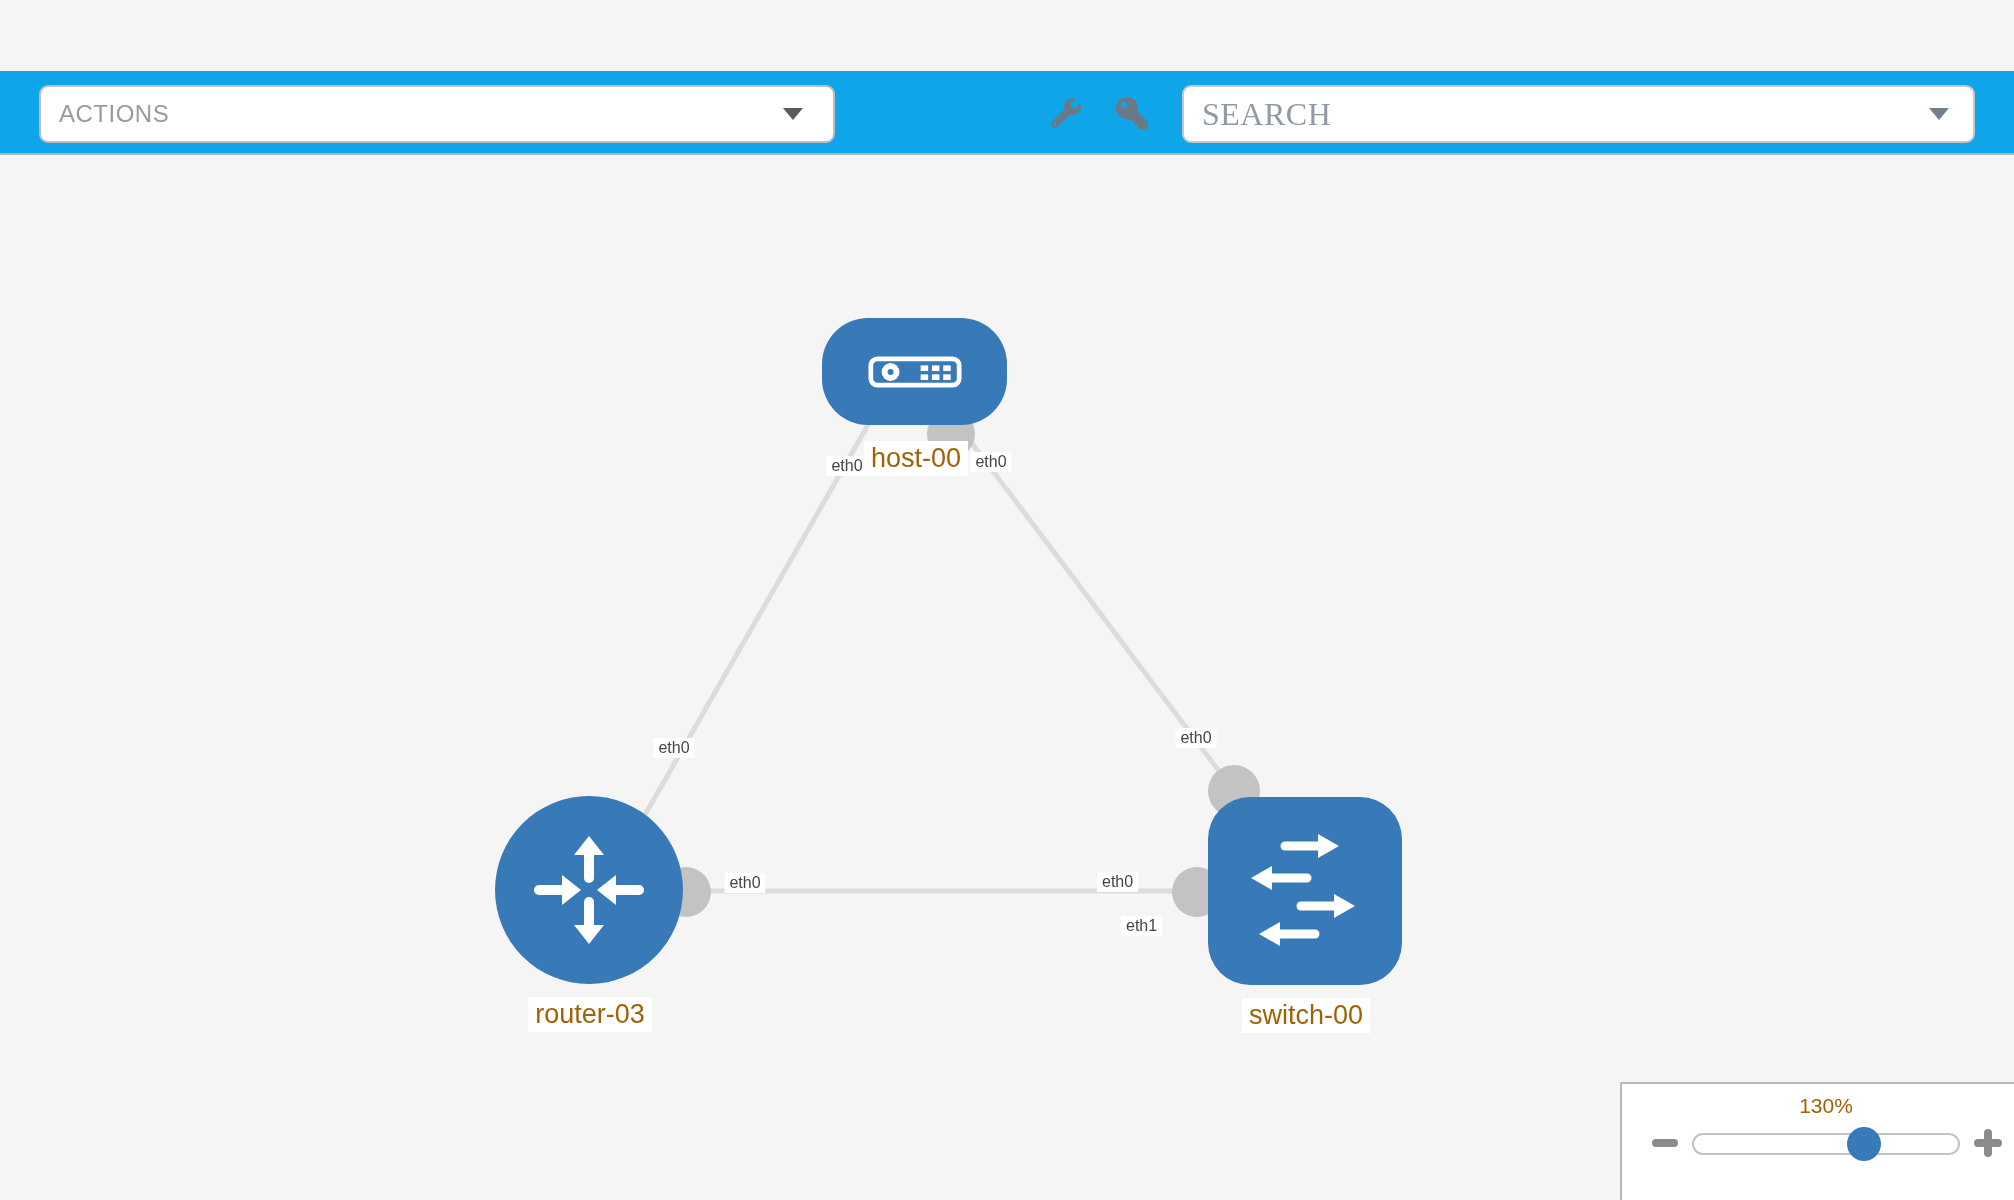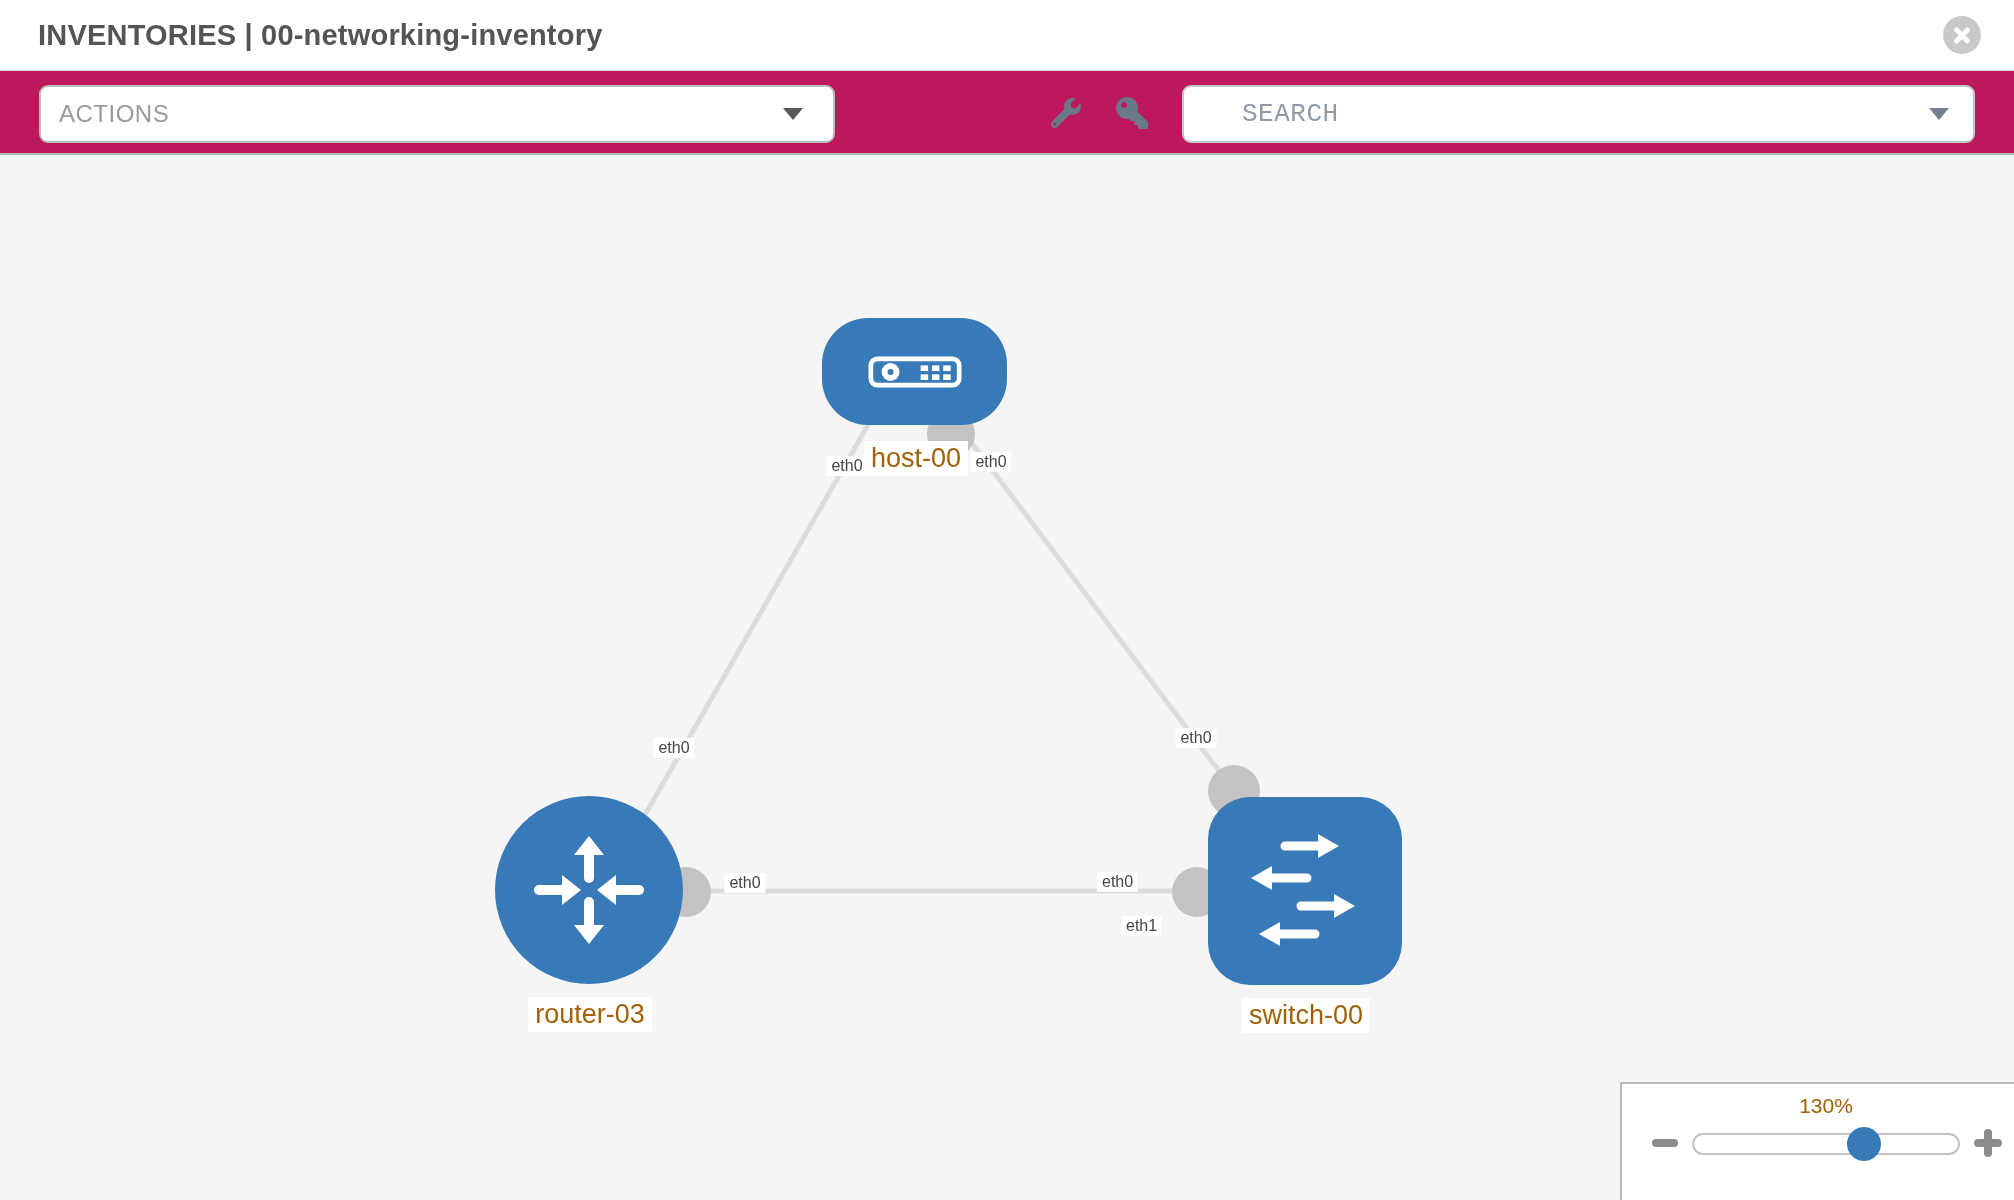--- a/index.html
+++ b/index.html
@@ -8,26 +8,26 @@
 
   
   .header{position:absolute;top:0;left:0;width:2014px;height:70px;background:#ffffff;border-bottom:1px solid #d8d8d8;}
   .header-title{position:absolute;left:38px;top:0;height:70px;line-height:70px;font-size:29px;font-weight:bold;color:#545454;letter-spacing:0.2px;}
   .close-btn{position:absolute;left:1943px;top:16px;width:38px;height:38px;border-radius:50%;background:#c9c9c9;cursor:pointer;}
   .xbar{position:absolute;left:9px;top:17px;width:20px;height:5px;background:#ffffff;border-radius:2px;}
   .xbar.a{transform:rotate(45deg);}
   .xbar.b{transform:rotate(-45deg);}
 
   
-  .toolbar{position:absolute;top:71px;left:0;width:2014px;height:84px;background:#be185d;border-bottom:2px solid #b5b5b5;box-sizing:border-box;padding-left:44px;}
+  .toolbar{position:absolute;top:71px;left:0;width:2014px;height:84px;background:#0ea5e9;border-bottom:2px solid #b5b5b5;box-sizing:border-box;padding-left:44px;}
   .select-box{position:absolute;top:14px;height:58px;background:#ffffff;border:2px solid #bdbdbd;border-radius:9px;box-sizing:border-box;display:flex;align-items:center;cursor:pointer;}
   .actions-box{left:39px;width:796px;}
   .search-box{left:1182px;width:793px;border-color:#c6c6c6;}
   .select-label{flex:1;padding-left:18px;font-size:24px;color:#9a9a9a;letter-spacing:0.5px;}
-  .search-input{flex:1;border:none;outline:none;background:transparent;padding-left:18px;font-size:26px;color:#6b7888;font-family:Liberation Mono, monospace;margin-left:40px;}
+  .search-input{flex:1;border:none;outline:none;background:transparent;padding-left:18px;font-size:32px;color:#6b7888;font-family:Liberation Serif, serif;}
   .search-input::placeholder{color:#8f9aa6;opacity:1;letter-spacing:0.5px;}
   .caret{width:0;height:0;border-left:10px solid transparent;border-right:10px solid transparent;border-top:12px solid #5a5a5a;margin-right:30px;}
   .caret.search-caret{border-top-color:#76808d;margin-right:24px;}
   .tool-icon-btn{position:absolute;top:20px;width:44px;height:44px;display:flex;align-items:center;justify-content:center;cursor:pointer;}
   .wrench-btn{left:1044px;}
   .key-btn{left:1110px;}
 
   
   .canvas{position:absolute;top:157px;left:0;width:2014px;height:1043px;background:#f5f5f5;}
   .links-svg{position:absolute;inset:0;width:2014px;height:1200px;pointer-events:none;}
@@ -47,28 +47,20 @@
   .zoom-knob{position:absolute;left:225px;top:43px;width:34px;height:34px;border-radius:50%;background:#3879b7;cursor:pointer;}
   .zoom-plus{position:absolute;left:352px;top:45px;width:28px;height:28px;cursor:pointer;}
   .zoom-plus .pbar-h{position:absolute;left:0;top:10px;width:28px;height:8px;background:#8b8b8b;border-radius:4px;}
   .zoom-plus .pbar-v{position:absolute;left:10px;top:0;width:8px;height:28px;background:#8b8b8b;border-radius:4px;}
 </style>
 </head>
 <body>
 
 <div id="app">
 
-  <div class="header">
-    <div class="header-title">INVENTORIES | 00-networking-inventory</div>
-    <div class="close-btn">
-      <span class="close-ico">
-        <span class="xbar a"></span><span class="xbar b"></span>
-      </span>
-    </div>
-  </div>
 
   <div class="toolbar">
     <div class="select-box actions-box">
       <span class="select-label">ACTIONS</span>
       <span class="caret"></span>
     </div>
 
     <div class="tool-icon-btn wrench-btn">
       <svg width="30" height="30" viewBox="0 0 512 512">
         <path fill="#6b7888" d="M507.73 109.1c-2.24-9.03-13.54-12.09-20.12-5.51l-74.36 74.36-67.88-11.31-11.31-67.88 74.36-74.36c6.62-6.62 3.43-17.9-5.66-20.16-47.38-11.74-99.55.91-136.58 37.93-39.64 39.64-50.55 97.1-34.05 147.2L18.74 402.76c-24.99 24.99-24.99 65.51 0 90.5 24.99 24.99 65.51 24.99 90.5 0l213.21-213.21c50.12 16.71 107.47 5.68 147.37-34.22 37.07-37.07 49.7-89.32 37.91-136.73zM64 472c-13.25 0-24-10.75-24-24 0-13.26 10.75-24 24-24s24 10.74 24 24c0 13.25-10.75 24-24 24z"></path>

